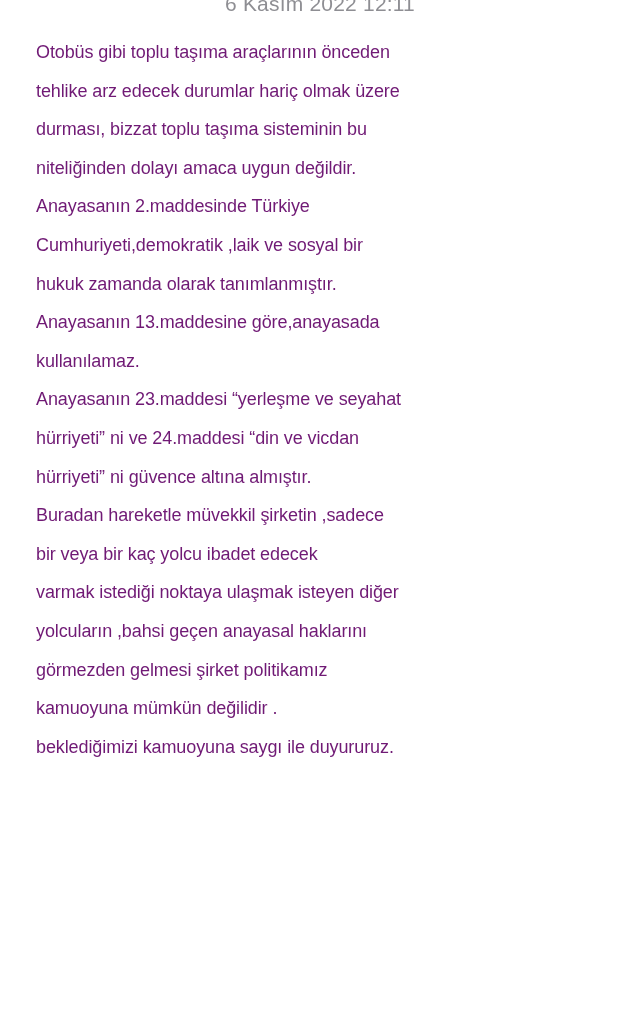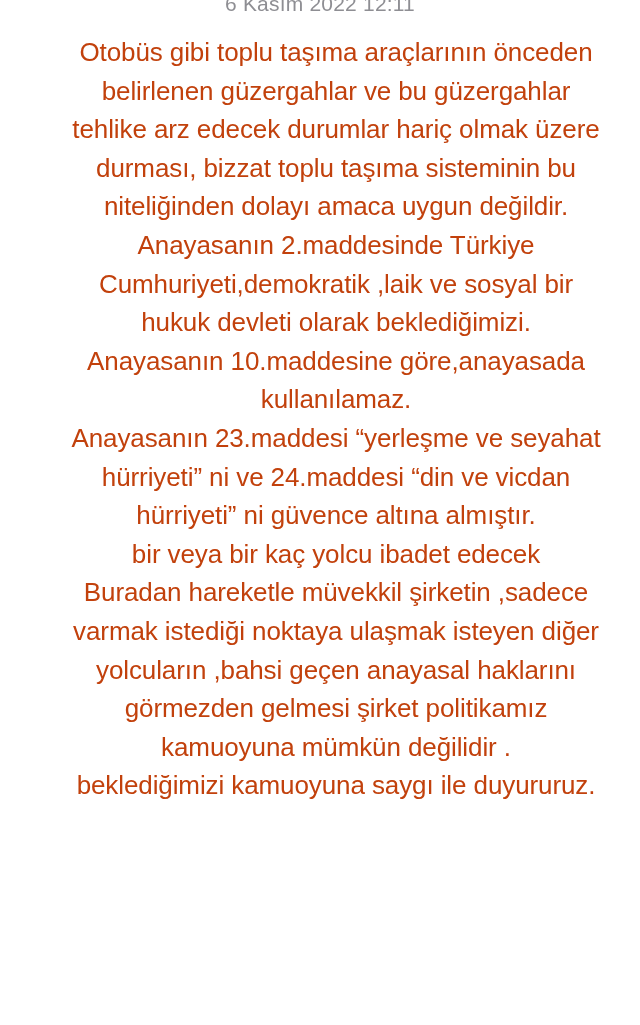--- a/index.html
+++ b/index.html
@@ -27,47 +27,45 @@
       letter-spacing: 0.2px;
     }
     .message {
       position: absolute;
       top: 33px;
       left: 36px;
       width: 600px;
     }
     .line {
       display: block;
-      font-size: 26px;
+      font-size: 18px;
       line-height: 38.6px;
       white-space: nowrap;
       letter-spacing: -0.1px;
-      color: #c2410c;
-      text-align: center;
+      color: #701a75;
     }
   </style>
 </head>
 <body>
 
 <div class="timestamp">6 Kasım 2022 12:11</div>
 
 <div class="message">
   <span class="line">Otobüs gibi toplu taşıma araçlarının önceden</span>
-  <span class="line">belirlenen güzergahlar ve bu güzergahlar</span>
   <span class="line">tehlike arz edecek durumlar hariç olmak üzere</span>
   <span class="line">durması, bizzat toplu taşıma sisteminin bu</span>
   <span class="line">niteliğinden dolayı amaca uygun değildir.</span>
   <span class="line">Anayasanın 2.maddesinde Türkiye</span>
   <span class="line">Cumhuriyeti,demokratik ,laik ve sosyal bir</span>
-  <span class="line">hukuk devleti olarak beklediğimizi.</span>
-  <span class="line">Anayasanın 10.maddesine göre,anayasada</span>
+  <span class="line">hukuk zamanda olarak tanımlanmıştır.</span>
+  <span class="line">Anayasanın 13.maddesine göre,anayasada</span>
   <span class="line">kullanılamaz.</span>
   <span class="line">Anayasanın 23.maddesi “yerleşme ve seyahat</span>
   <span class="line">hürriyeti” ni ve 24.maddesi “din ve vicdan</span>
   <span class="line">hürriyeti” ni güvence altına almıştır.</span>
+  <span class="line">Buradan hareketle müvekkil şirketin ,sadece</span>
   <span class="line">bir veya bir kaç yolcu ibadet edecek</span>
-  <span class="line">Buradan hareketle müvekkil şirketin ,sadece</span>
   <span class="line">varmak istediği noktaya ulaşmak isteyen diğer</span>
   <span class="line">yolcuların ,bahsi geçen anayasal haklarını</span>
   <span class="line">görmezden gelmesi şirket politikamız</span>
   <span class="line">kamuoyuna mümkün değilidir .</span>
   <span class="line">beklediğimizi kamuoyuna saygı ile duyururuz.</span>
 </div>
 
 </body></html>

